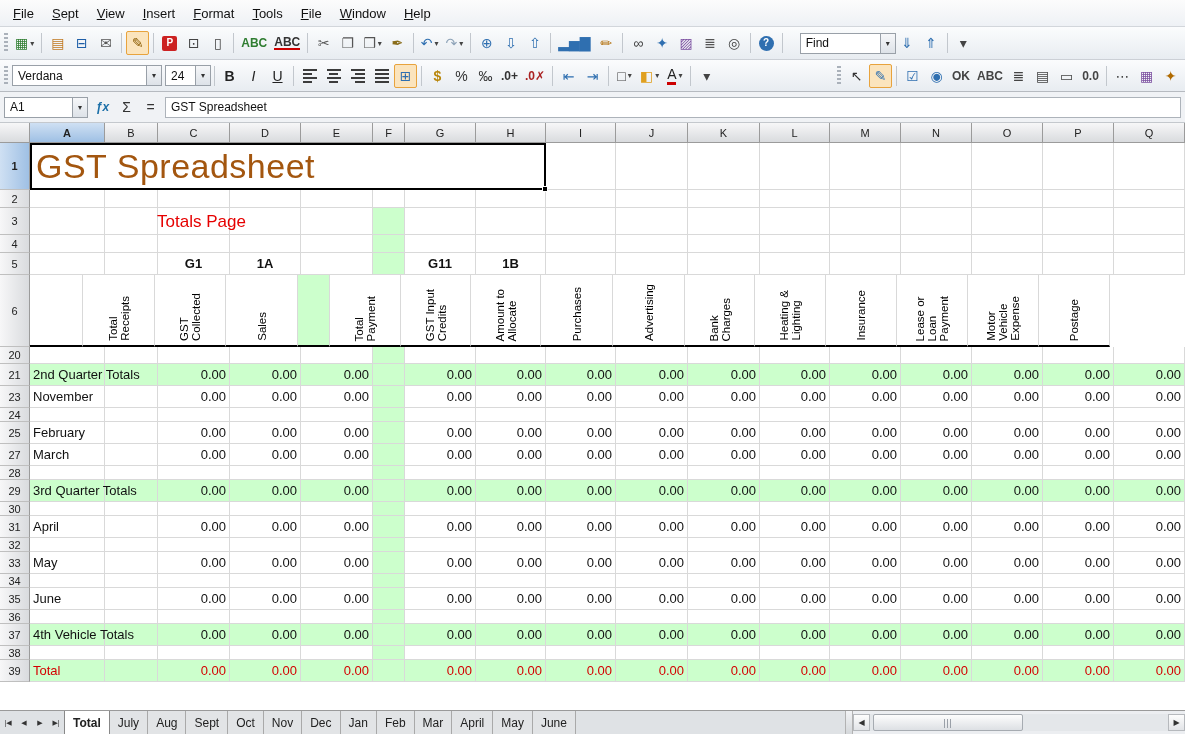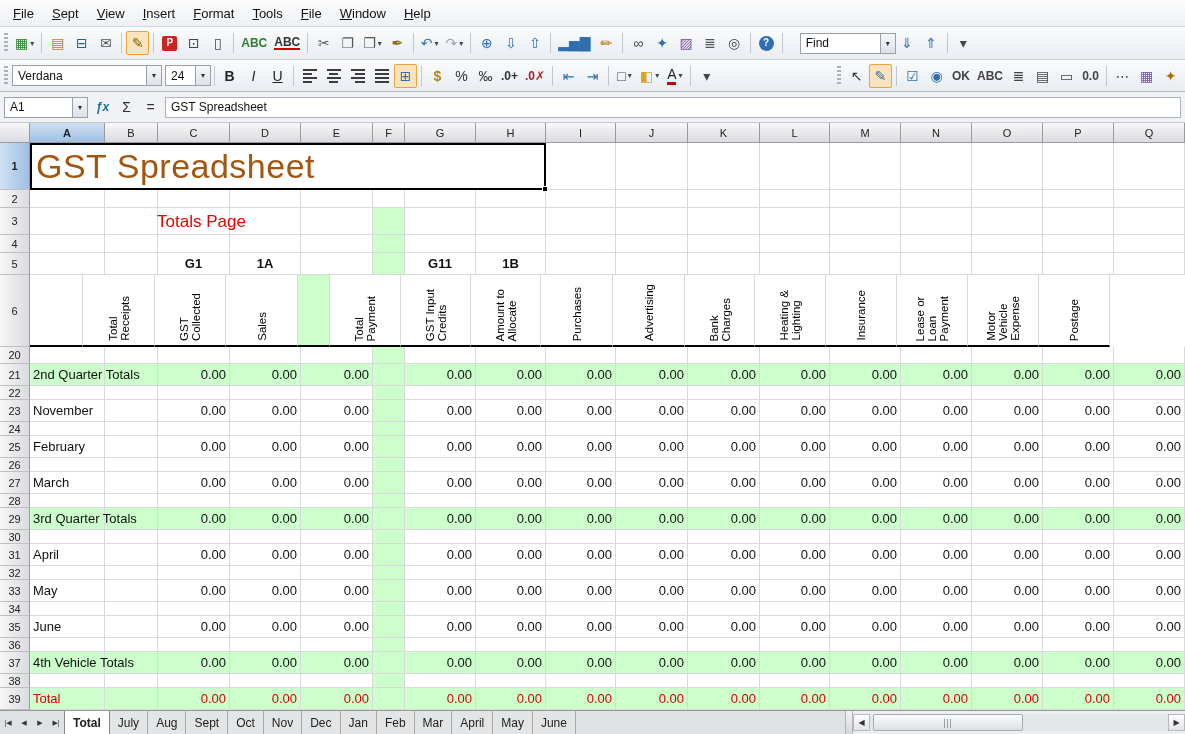--- a/index.html
+++ b/index.html
@@ -590,40 +590,20 @@
       <div class="cell green num" style="width: 70px;">0.00</div>
       <div class="cell green num" style="width: 72px;">0.00</div>
       <div class="cell green num" style="width: 72px;">0.00</div>
       <div class="cell green num" style="width: 70px;">0.00</div>
       <div class="cell green num" style="width: 71px;">0.00</div>
       <div class="cell green num" style="width: 71px;">0.00</div>
       <div class="cell green num" style="width: 71px;">0.00</div>
       <div class="cell green num" style="width: 71px;">0.00</div>
       <div class="cell green num" style="width: 71px;">0.00</div>
     </div>
-    <div class="row" style="height: 14px;">
-      <div class="rh">22</div>
-      <div class="cell" style="width: 75px;"></div>
-      <div class="cell" style="width: 53px;"></div>
-      <div class="cell" style="width: 72px;"></div>
-      <div class="cell" style="width: 71px;"></div>
-      <div class="cell" style="width: 72px;"></div>
-      <div class="cell green" style="width: 32px;"></div>
-      <div class="cell" style="width: 71px;"></div>
-      <div class="cell" style="width: 70px;"></div>
-      <div class="cell" style="width: 70px;"></div>
-      <div class="cell" style="width: 72px;"></div>
-      <div class="cell" style="width: 72px;"></div>
-      <div class="cell" style="width: 70px;"></div>
-      <div class="cell" style="width: 71px;"></div>
-      <div class="cell" style="width: 71px;"></div>
-      <div class="cell" style="width: 71px;"></div>
-      <div class="cell" style="width: 71px;"></div>
-      <div class="cell" style="width: 71px;"></div>
-    </div>
     <div class="row" style="height: 22px;">
       <div class="rh">23</div>
       <div class="cell lbl" style="width: 75px;">November</div>
       <div class="cell" style="width: 53px;"></div>
       <div class="cell num" style="width: 72px;">0.00</div>
       <div class="cell num" style="width: 71px;">0.00</div>
       <div class="cell num" style="width: 72px;">0.00</div>
       <div class="cell green" style="width: 32px;"></div>
       <div class="cell num" style="width: 71px;">0.00</div>
       <div class="cell num" style="width: 70px;">0.00</div>
@@ -669,40 +649,20 @@
       <div class="cell num" style="width: 70px;">0.00</div>
       <div class="cell num" style="width: 70px;">0.00</div>
       <div class="cell num" style="width: 72px;">0.00</div>
       <div class="cell num" style="width: 72px;">0.00</div>
       <div class="cell num" style="width: 70px;">0.00</div>
       <div class="cell num" style="width: 71px;">0.00</div>
       <div class="cell num" style="width: 71px;">0.00</div>
       <div class="cell num" style="width: 71px;">0.00</div>
       <div class="cell num" style="width: 71px;">0.00</div>
       <div class="cell num" style="width: 71px;">0.00</div>
-    </div>
-    <div class="row" style="height: 14px;">
-      <div class="rh">26</div>
-      <div class="cell" style="width: 75px;"></div>
-      <div class="cell" style="width: 53px;"></div>
-      <div class="cell" style="width: 72px;"></div>
-      <div class="cell" style="width: 71px;"></div>
-      <div class="cell" style="width: 72px;"></div>
-      <div class="cell green" style="width: 32px;"></div>
-      <div class="cell" style="width: 71px;"></div>
-      <div class="cell" style="width: 70px;"></div>
-      <div class="cell" style="width: 70px;"></div>
-      <div class="cell" style="width: 72px;"></div>
-      <div class="cell" style="width: 72px;"></div>
-      <div class="cell" style="width: 70px;"></div>
-      <div class="cell" style="width: 71px;"></div>
-      <div class="cell" style="width: 71px;"></div>
-      <div class="cell" style="width: 71px;"></div>
-      <div class="cell" style="width: 71px;"></div>
-      <div class="cell" style="width: 71px;"></div>
     </div>
     <div class="row" style="height: 22px;">
       <div class="rh">27</div>
       <div class="cell lbl" style="width: 75px;">March</div>
       <div class="cell" style="width: 53px;"></div>
       <div class="cell num" style="width: 72px;">0.00</div>
       <div class="cell num" style="width: 71px;">0.00</div>
       <div class="cell num" style="width: 72px;">0.00</div>
       <div class="cell green" style="width: 32px;"></div>
       <div class="cell num" style="width: 71px;">0.00</div>

